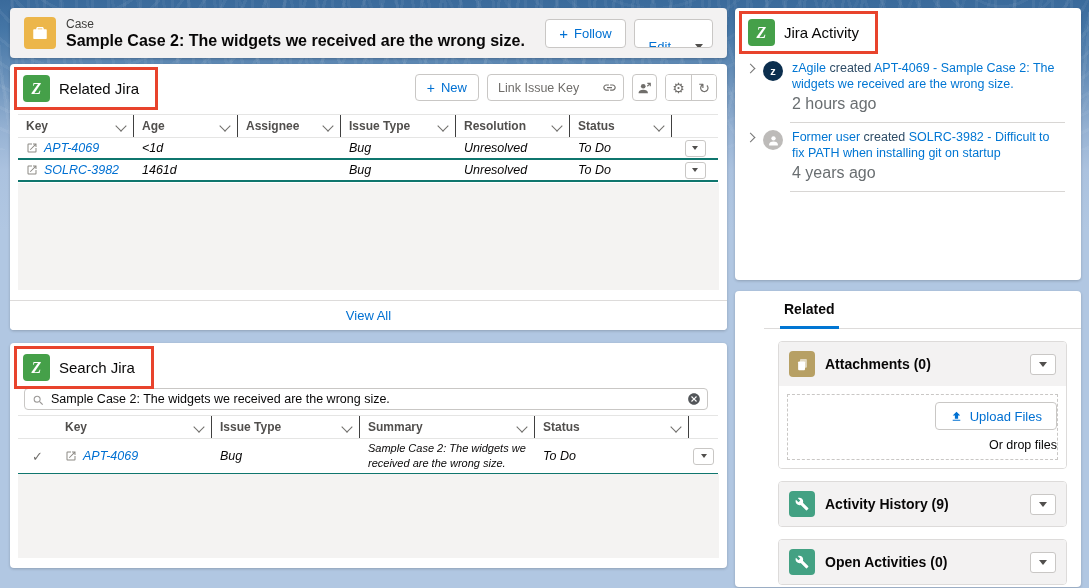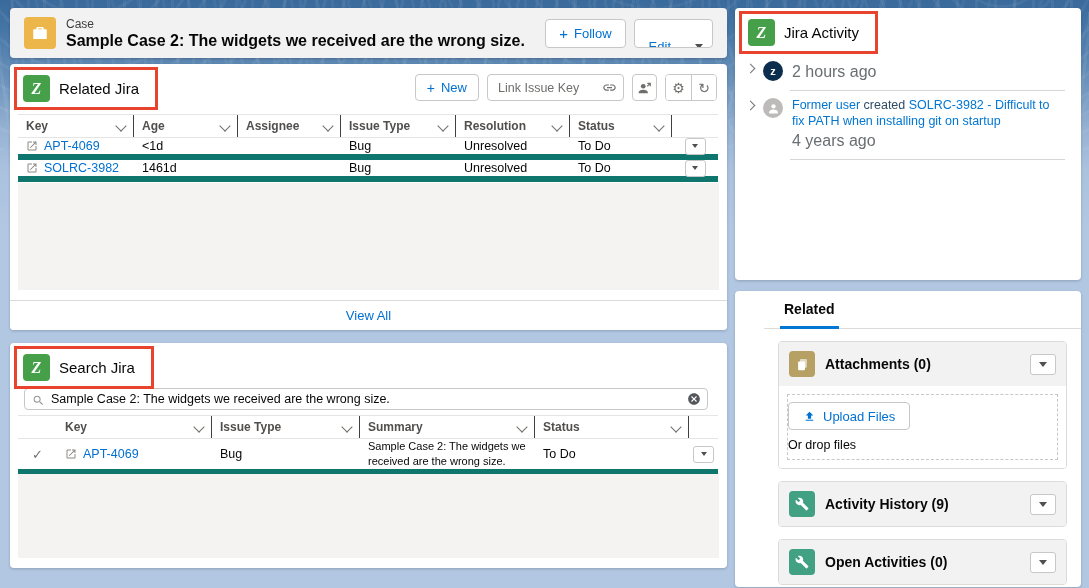--- a/index.html
+++ b/index.html
@@ -52,21 +52,21 @@
   .icon-seg{ width:25px; display:flex; align-items:center; justify-content:center; color:#706e6b; background:#fff; border:none; cursor:pointer; font-size:14px; line-height:1; font-family:"DejaVu Sans",sans-serif; }
   .icon-seg + .icon-seg{ border-left:1px solid #c9c7c5; }
 
   .tbl{ position:absolute; left:8px; width:700px; }
   #related-card .tbl{ top:50px; }
   .thead{ display:flex; height:24px; border-top:1px solid #e5e5e4; border-bottom:1px solid #e5e5e4; background:#fff; }
   .th{ display:flex; align-items:center; padding:0 8px; font-size:12px; font-weight:bold; color:#514f4d; border-right:1px solid #404040; overflow:hidden; white-space:nowrap; }
   .th.no-divider{ border-right:none; }
   .chev{ box-sizing:border-box; width:8px; height:8px; border-right:1.4px solid #706e6b; border-bottom:1.4px solid #706e6b; display:inline-block; transform:rotate(45deg); margin-left:auto; flex:none; }
   .chev-right{ transform:rotate(-45deg); margin-left:0; }
-  .trow{ display:flex; height:22px; border-bottom:6px solid #0f766e; align-items:center; background:#fff; }
+  .trow{ display:flex; height:22px; border-bottom:2px solid #0f766e; align-items:center; background:#fff;font-style:italic; }
   .td{ padding:0 8px; font-size:12.5px; color:#080707; display:flex; align-items:center; overflow:hidden; white-space:nowrap; }
   .issue-link{ color:#0070d2; text-decoration:none; cursor:pointer; }
   .extlink-icon{ display:inline-flex; margin-right:6px; flex:none; cursor:pointer; }
   .rowbtn{ width:21px; height:17px; border:1px solid #c9c7c5; border-radius:3px; background:#fff; display:flex; align-items:center; justify-content:center; padding:0; cursor:pointer; }
   .rowbtn .tri{ border-left-width:3.5px; border-right-width:3.5px; border-top-width:4.5px; }
   .c-key{width:116px;} .c-age{width:104px;} .c-asg{width:103px;} .c-type{width:115px;} .c-res{width:114px;} .c-status{width:102px;} .c-act{width:46px; justify-content:center;}
   .empty-area{ position:absolute; left:8px; right:8px; background:#f4f3f2; }
   #related-card .empty-area{ top:119px; height:107px; }
   .view-all-bar{ position:absolute; left:0; right:0; bottom:0; height:30px; border-top:1px solid #dddbda; display:flex; align-items:center; justify-content:center; background:#fff; border-radius:0 0 4px 4px; }
   .view-all-link{ font-size:13px; color:#0070d2; text-decoration:none; cursor:pointer; }
@@ -105,21 +105,21 @@
   .tab.active::after{ content:""; position:absolute; left:0; right:0; bottom:-1px; height:3px; background:#0176d3; }
   .sections{ padding:12px 14px 0 14px; }
   .section{ border:1px solid #dddbda; border-radius:4px; margin-bottom:12px; overflow:hidden; background:#fff; }
   .section-head{ height:44px; background:#f3f2f2; display:flex; align-items:center; padding:0 10px; cursor:pointer; }
   .sec-icon{ width:26px; height:26px; border-radius:4px; display:flex; align-items:center; justify-content:center; flex:none; }
   .icon-attach{ background:#b7a064; }
   .icon-teal{ background:#43a183; }
   .sec-title{ margin-left:10px; font-size:14px; font-weight:bold; color:#080707; }
   .collapse-btn{ margin-left:auto; width:26px; height:21px; border:1px solid #c9c7c5; border-radius:3px; background:#fff; display:flex; align-items:center; justify-content:center; cursor:pointer; padding:0; }
   .attach-body{ background:#fff; padding:8px; }
-  .dropzone{ border:1px dashed #c9c7c5; display:flex; flex-direction:column; align-items:flex-start; justify-content:center; padding:7px 0; }
+  .dropzone{ border:1px dashed #c9c7c5; display:flex; flex-direction:column; align-items:flex-end; justify-content:center; padding:7px 0; }
   .upload-btn{ height:28px; padding:0 14px; border:1px solid #c9c7c5; border-radius:4px; background:#fff; color:#0070d2; font-size:13px; display:flex; align-items:center; gap:7px; cursor:pointer; font-family:inherit; }
   .drop-label{ margin-top:8px; font-size:12.5px; color:#080707; }
 </style>
 </head>
 <body>
 
 <div class="bg-pattern"></div>
 
 <div class="card" id="header-card">
   <span class="obj-icon">
@@ -327,20 +327,25 @@
     <span class="zicon">Z</span>
     <span class="panel-title">Jira Activity</span>
   </div>
   <div class="act-list">
     <div class="act-item">
       <span class="act-chevron-wrap">
           <span class="chev chev-right"></span>
         </span>
       <span class="act-avatar avatar-z">z</span>
       <div>
+        <div class="act-text">
+          <span class="act-actor">zAgile</span>
+          <span>created</span>
+          <span class="act-target">APT-4069 - Sample Case 2: The widgets we received are the wrong size.</span>
+        </div>
         <div class="act-time">2 hours ago</div>
       </div>
     </div>
     <div class="act-divider"></div>
     <div class="act-item">
       <span class="act-chevron-wrap">
           <span class="chev chev-right"></span>
         </span>
       <span class="act-avatar avatar-person">
         <svg width="13" height="13" viewBox="0 0 24 24" fill="#fff">

